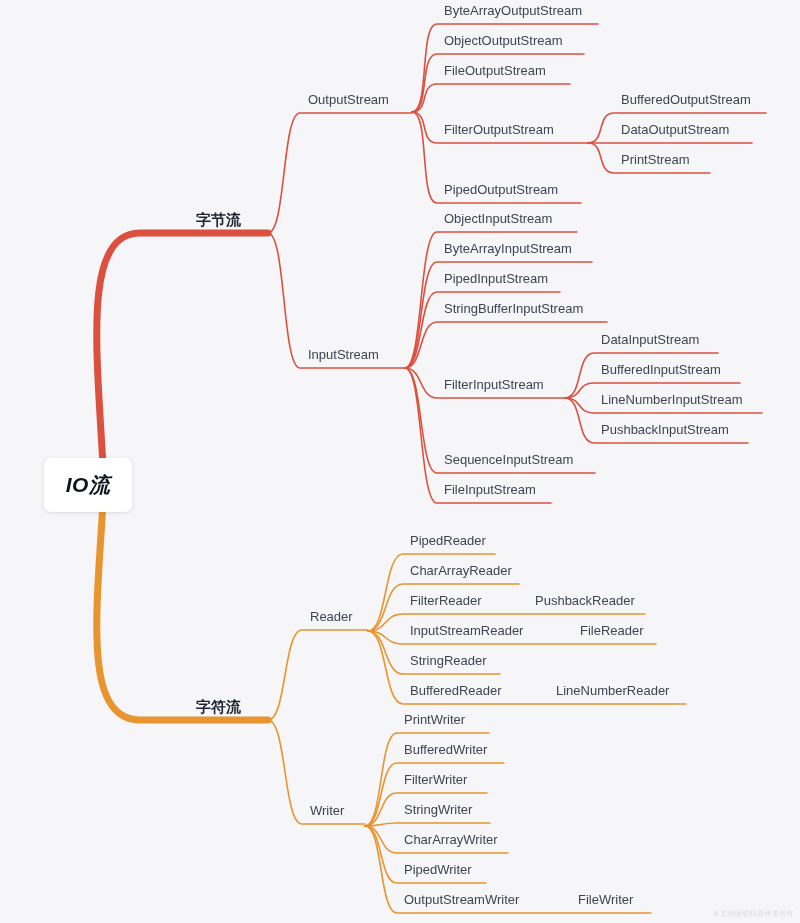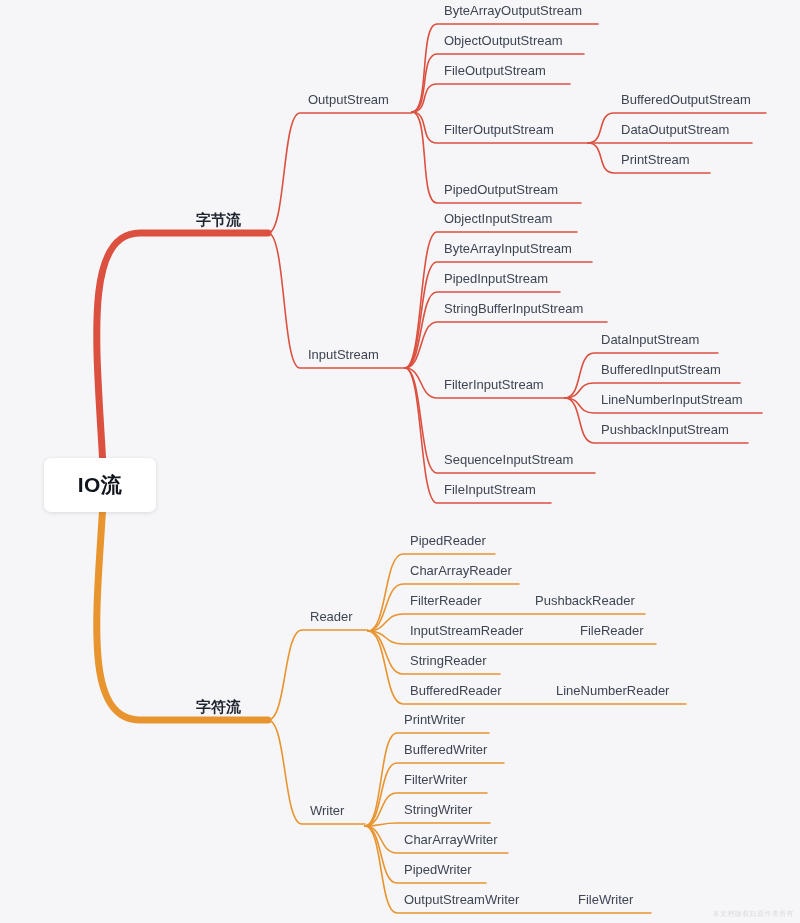--- a/index.html
+++ b/index.html
@@ -20,25 +20,25 @@
     dominant-baseline:middle;
   }
   .node-label.lvl1{
     font-size:15px;
     font-weight:bold;
     fill:#1d2430;
   }
   .root-box{
     position:absolute;
     left:44px;top:458px;
-    width:112px;height:54px;
+    width:88px;height:54px;
     background:#fff;
     border-radius:7px;
     box-shadow:0 1px 4px rgba(40,40,60,.13);
-    display:flex;align-items:center;justify-content:center;
+    display:flex;align-items:center;justify-content:center;font-style:italic;
   }
   .root-text{
     font-family:"Liberation Sans","DejaVu Sans",sans-serif;
     font-size:21px;font-weight:bold;color:#10151d;letter-spacing:.5px;
   }
   .watermark{
     position:absolute;right:6px;bottom:4px;
     font-size:7px;color:#d9dade;letter-spacing:.4px;
     font-family:"Liberation Sans","DejaVu Sans",sans-serif;
     user-select:none;

